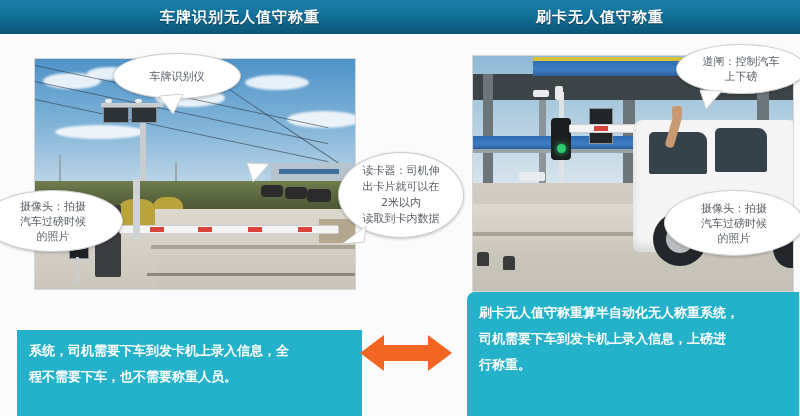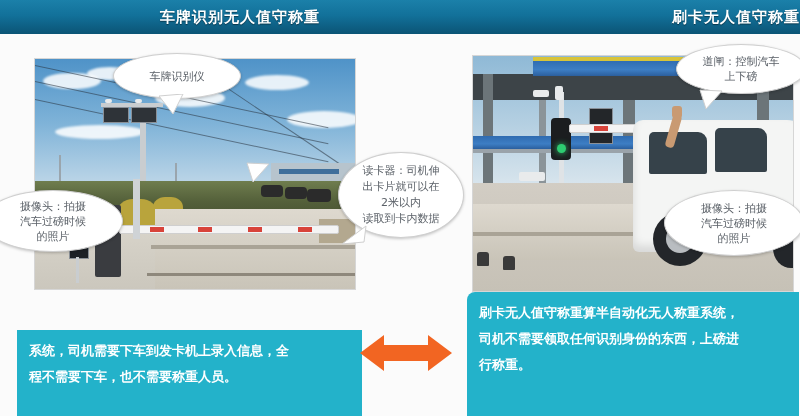--- a/index.html
+++ b/index.html
@@ -15,21 +15,21 @@
     position:absolute;left:0;top:0;width:800px;height:34px;
     background:linear-gradient(to bottom,#1b80a9 0%,#12719a 45%,#0b5475 100%);
   }
   .header-title{
     position:absolute;top:0;height:34px;line-height:34px;
     color:#ffffff;font-size:15px;font-weight:bold;text-align:center;
     letter-spacing:1px;
     text-shadow:0 1px 1px rgba(0,0,0,.45);
   }
   .header-title.left{left:0;width:400px;padding-left:40px;}
-  .header-title.right{left:400px;width:400px;text-align:right;}
+  .header-title.right{left:400px;width:400px;}
 
   
   .col{position:absolute;top:34px;width:400px;height:382px;}
   .col.left{left:17px;}
   .col.right{left:400px;}
 
   
   .photo{
     position:absolute;overflow:hidden;
     border:1px solid #d6d6d6;
@@ -266,21 +266,21 @@
     <div class="bubble" style="left:264px;top:156px;width:140px;height:66px;">
       <div>
         <span>摄像头：拍摄</span>
         <span>汽车过磅时候</span>
         <span>的照片</span>
       </div>
     </div>
 
     <div class="desc desc-right" style="left:67px;top:258px;">
       <div>刷卡无人值守称重算半自动化无人称重系统，</div>
-      <div>司机不需要领取任何识别身份的东西，上磅进</div>
+      <div>司机需要下车到发卡机上录入信息，上磅进</div>
       <div>行称重。</div>
     </div>
   </div>
 
   <div class="bubble" style="left:338px;top:152px;width:126px;height:86px;line-height:16px;">
     <div>
       <span>读卡器：司机伸</span>
       <span>出卡片就可以在</span>
       <span>2米以内</span>
       <span>读取到卡内数据</span>

